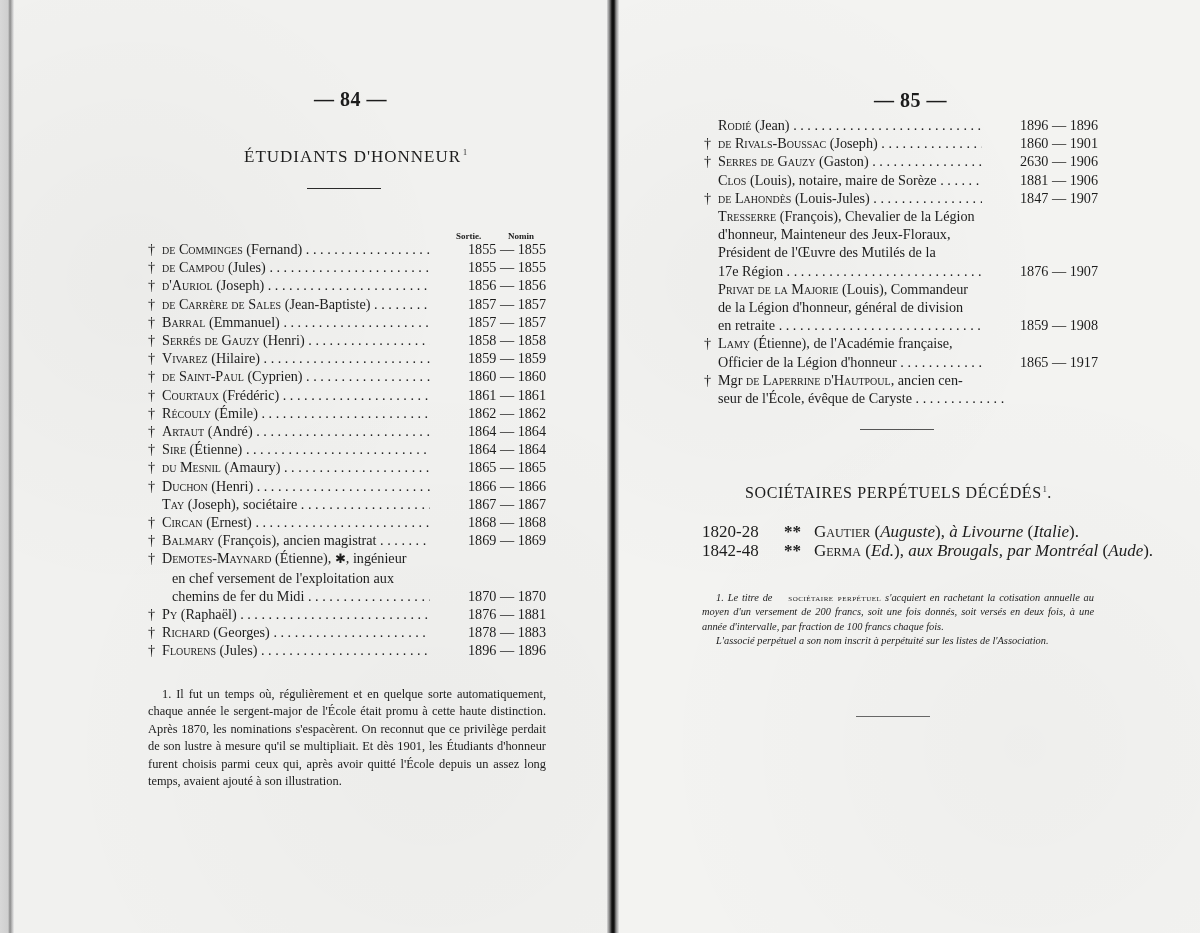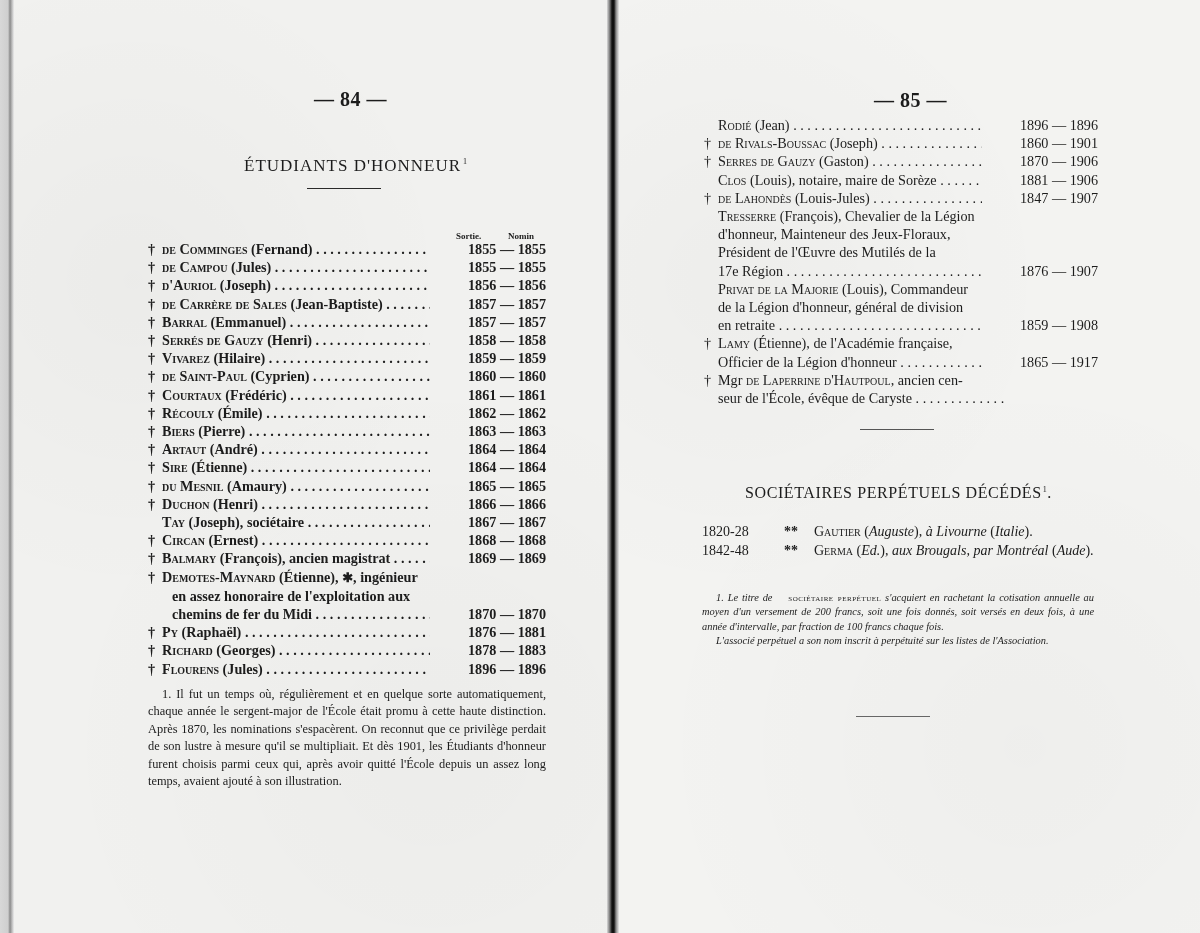--- a/index.html
+++ b/index.html
@@ -51,49 +51,49 @@
   .row.cont2 { padding-left: 14px; }
   .dag { display: inline-block; width: 14px; }
   .sc { font-variant: small-caps; }
   .cross-icon { font-size: 13px; }
 
   .note { font-size: 12.4px; line-height: 17.4px; text-align: justify; }
   .note p { margin: 0; text-indent: 14px; }
 
   .soc-title { font-size: 16px; letter-spacing: 0.6px; white-space: nowrap; }
   .soc-title sup { font-size: 8px; vertical-align: super; margin-left: 1px; }
-  .soc { font-size: 14px; line-height: 19px; white-space: nowrap; }
+  .soc { font-size: 17px; line-height: 19px; white-space: nowrap; }
   .soc i { font-style: italic; }
   .soc .yr { display: inline-block; width: 82px; }
   .soc .stars { display: inline-block; width: 30px; font-weight: bold; }
 
   .fn { font-size: 10.4px; line-height: 14.4px; font-style: italic; text-align: justify; }
   .fn p { margin: 0; text-indent: 14px; }
   .fn .sc { font-style: normal; font-size: 10px; letter-spacing: 0.5px; margin-left: 12px; }
 </style>
 </head>
 <body>
 
 <div class="spread">
   <div class="edge-left"></div>
   <div class="edge-left2"></div>
 
   <div class="page left"></div>
 
   <div class="abs folio" style="left:314px; top:88px;">— 84 —</div>
 
-  <div class="abs title" style="left:244px; top:156px;">
+  <div class="abs title" style="left:244px; top:147px;">
     <span>ÉTUDIANTS D'HONNEUR</span><sup>1</sup>
   </div>
   <div class="abs rule" style="left:307px; top:188px; width:74px;"></div>
 
   <div class="abs colhead" style="left:456px; top:231px;">Sortie.</div>
   <div class="abs colhead" style="left:508px; top:231px;">Nomin</div>
 
-  <div class="abs entries" id="left-entries" style="left:148px; top:240px; width:398px;font-weight:bold;">
+  <div class="abs entries" id="left-entries" style="left:148px; top:240px; width:398px;">
       <div class="row">
         <span class="name"><span class="dag">†</span><span class="sc">de Comminges</span><span> (Fernand)</span><span class="dots"></span></span>
         <span class="years">1855 — 1855</span>
       </div>
       <div class="row">
         <span class="name"><span class="dag">†</span><span class="sc">de Campou</span><span> (Jules)</span><span class="dots"></span></span>
         <span class="years">1855 — 1855</span>
       </div>
       <div class="row">
         <span class="name"><span class="dag">†</span><span class="sc">d'Auriol</span><span> (Joseph)</span><span class="dots"></span></span>
@@ -121,24 +121,20 @@
       </div>
       <div class="row">
         <span class="name"><span class="dag">†</span><span class="sc">Courtaux</span><span> (Frédéric)</span><span class="dots"></span></span>
         <span class="years">1861 — 1861</span>
       </div>
       <div class="row">
         <span class="name"><span class="dag">†</span><span class="sc">Récouly</span><span> (Émile)</span><span class="dots"></span></span>
         <span class="years">1862 — 1862</span>
       </div>
       <div class="row">
-        <span class="name"><span class="dag">†</span><span class="sc">Biers</span><span> (Pierre)</span><span class="dots"></span></span>
-        <span class="years">1863 — 1863</span>
-      </div>
-      <div class="row">
         <span class="name"><span class="dag">†</span><span class="sc">Artaut</span><span> (André)</span><span class="dots"></span></span>
         <span class="years">1864 — 1864</span>
       </div>
       <div class="row">
         <span class="name"><span class="dag">†</span><span class="sc">Sire</span><span> (Étienne)</span><span class="dots"></span></span>
         <span class="years">1864 — 1864</span>
       </div>
       <div class="row">
         <span class="name"><span class="dag">†</span><span class="sc">du Mesnil</span><span> (Amaury)</span><span class="dots"></span></span>
         <span class="years">1865 — 1865</span>
@@ -156,21 +152,21 @@
         <span class="years">1868 — 1868</span>
       </div>
       <div class="row">
         <span class="name"><span class="dag">†</span><span class="sc">Balmary</span><span> (François), ancien magistrat</span><span class="dots"></span></span>
         <span class="years">1869 — 1869</span>
       </div>
       <div class="row">
         <span class="name"><span class="dag">†</span><span class="sc">Demotes-Maynard</span><span> (Étienne), </span><span class="cross-icon">✱</span><span>, ingénieur</span></span>
       </div>
       <div class="row cont">
-        <span class="name"><span>en assez honoraire de l'exploitation aux</span></span>
+        <span class="name"><span>en chef versement de l'exploitation aux</span></span>
       </div>
       <div class="row cont">
         <span class="name"><span>chemins de fer du Midi</span><span class="dots"></span></span>
         <span class="years">1870 — 1870</span>
       </div>
       <div class="row">
         <span class="name"><span class="dag">†</span><span class="sc">Py</span><span> (Raphaël)</span><span class="dots"></span></span>
         <span class="years">1876 — 1881</span>
       </div>
       <div class="row">
@@ -197,21 +193,21 @@
       <div class="row">
         <span class="name"><span class="dag"></span><span class="sc">Rodié</span><span> (Jean)</span><span class="dots"></span></span>
         <span class="years">1896 — 1896</span>
       </div>
       <div class="row">
         <span class="name"><span class="dag">†</span><span class="sc">de Rivals-Boussac</span><span> (Joseph)</span><span class="dots"></span></span>
         <span class="years">1860 — 1901</span>
       </div>
       <div class="row">
         <span class="name"><span class="dag">†</span><span class="sc">Serres de Gauzy</span><span> (Gaston)</span><span class="dots"></span></span>
-        <span class="years">1870 — 1906</span>
+        <span class="years">2630 — 1906</span>
       </div>
       <div class="row">
         <span class="name"><span class="dag"></span><span class="sc">Clos</span><span> (Louis), notaire, maire de Sorèze</span><span class="dots"></span></span>
         <span class="years">1881 — 1906</span>
       </div>
       <div class="row">
         <span class="name"><span class="dag">†</span><span class="sc">de Lahondès</span><span> (Louis-Jules)</span><span class="dots"></span></span>
         <span class="years">1847 — 1907</span>
       </div>
       <div class="row">

